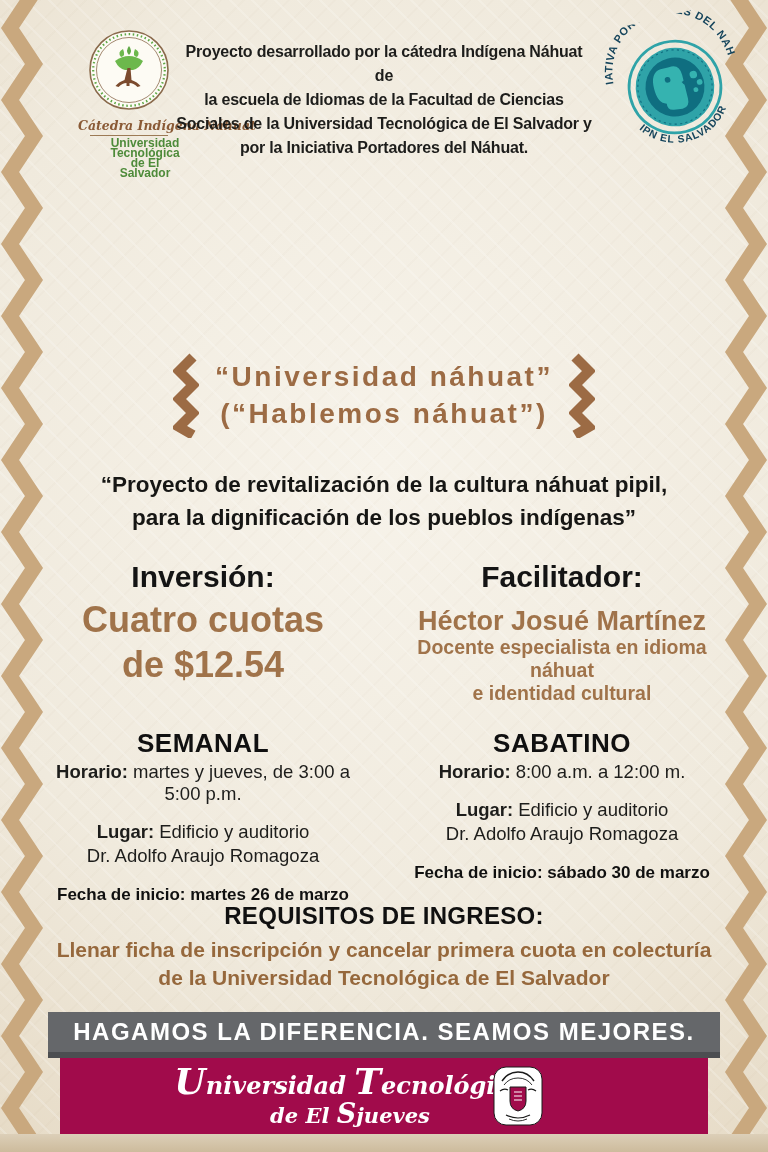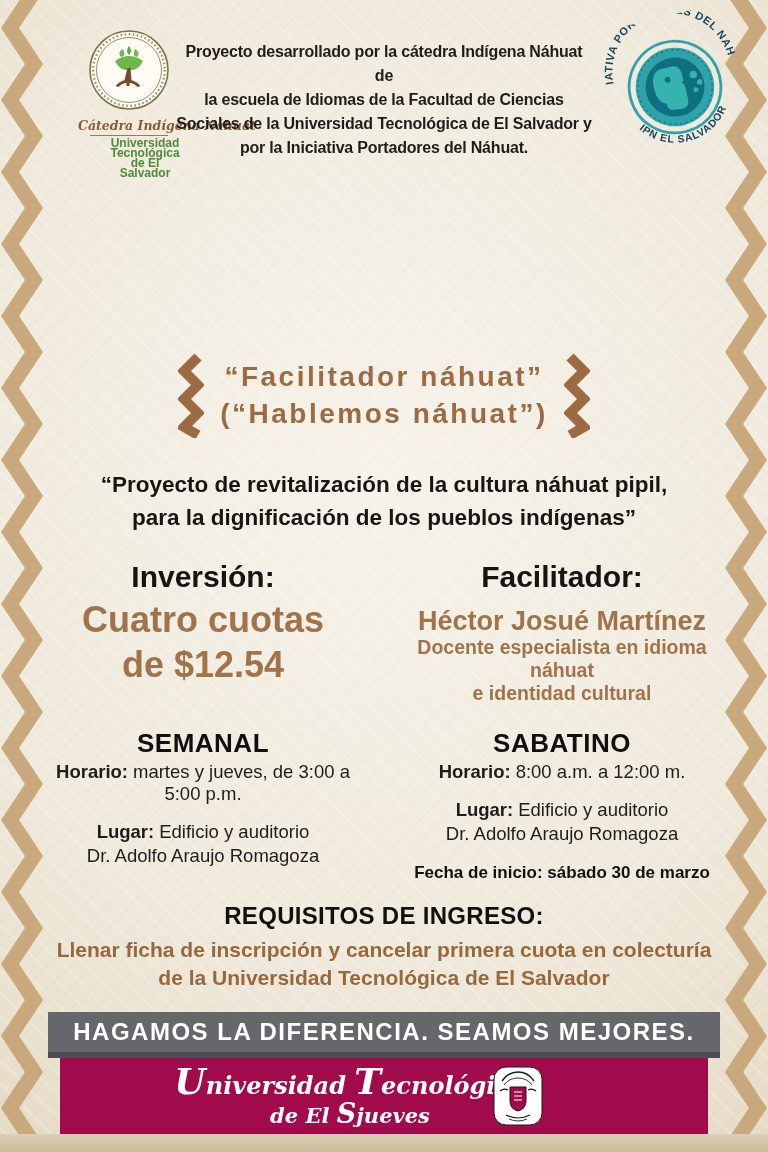--- a/index.html
+++ b/index.html
@@ -132,21 +132,21 @@
     <circle cx="88" cy="66" r="2.6" fill="#35B3B0"></circle>
     <circle cx="83" cy="72" r="2.2" fill="#35B3B0"></circle>
   </svg>
 
 
   <div class="tagline">
     <svg width="26" height="86" viewBox="0 0 26 86">
       <polyline points="20,5 6,19 20,33 6,47 20,61 6,75 20,83" fill="none" stroke="#9C6B44" stroke-width="10"></polyline>
     </svg>
     <div class="txt">
-      <div>“Facilitador náhuat”</div>
+      <div>“Universidad náhuat”</div>
       <div>(“Hablemos náhuat”)</div>
     </div>
     <svg width="26" height="86" viewBox="0 0 26 86">
       <polyline points="6,5 20,19 6,33 20,47 6,61 20,75 6,83" fill="none" stroke="#9C6B44" stroke-width="10"></polyline>
     </svg>
   </div>
 
   <div class="quote">
     <div>“Proyecto de revitalización de la cultura náhuat pipil,</div>
     <div>para la dignificación de los pueblos indígenas”</div>
@@ -166,20 +166,21 @@
 
   <div class="col-left" style="top:728px;">
     <div class="sch-title">SEMANAL</div>
     <div class="sch-row">
       <span class="lbl">Horario:</span><span>martes y jueves, de 3:00 a 5:00 p.m.</span>
     </div>
     <div class="sch-row sch-lugar">
       <span class="lbl">Lugar:</span><span>Edificio y auditorio</span>
     </div>
     <div class="sch-row">Dr. Adolfo Araujo Romagoza</div>
+    <div class="sch-start">Fecha de inicio: martes 26 de marzo</div>
   </div>
 
   <div class="col-right" style="top:728px;">
     <div class="sch-title">SABATINO</div>
     <div class="sch-row">
       <span class="lbl">Horario:</span><span>8:00 a.m. a 12:00 m.</span>
     </div>
     <div class="sch-row sch-lugar">
       <span class="lbl">Lugar:</span><span>Edificio y auditorio</span>
     </div>

